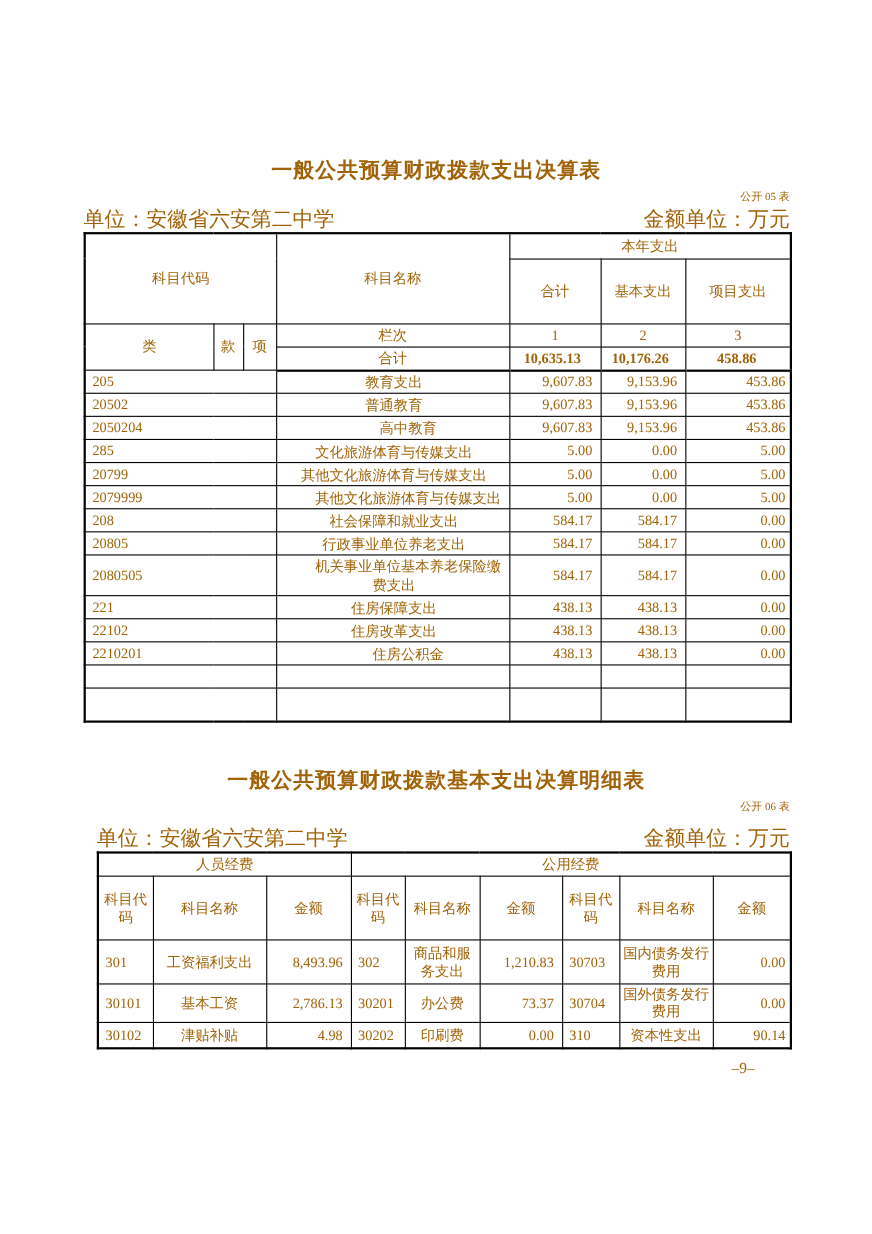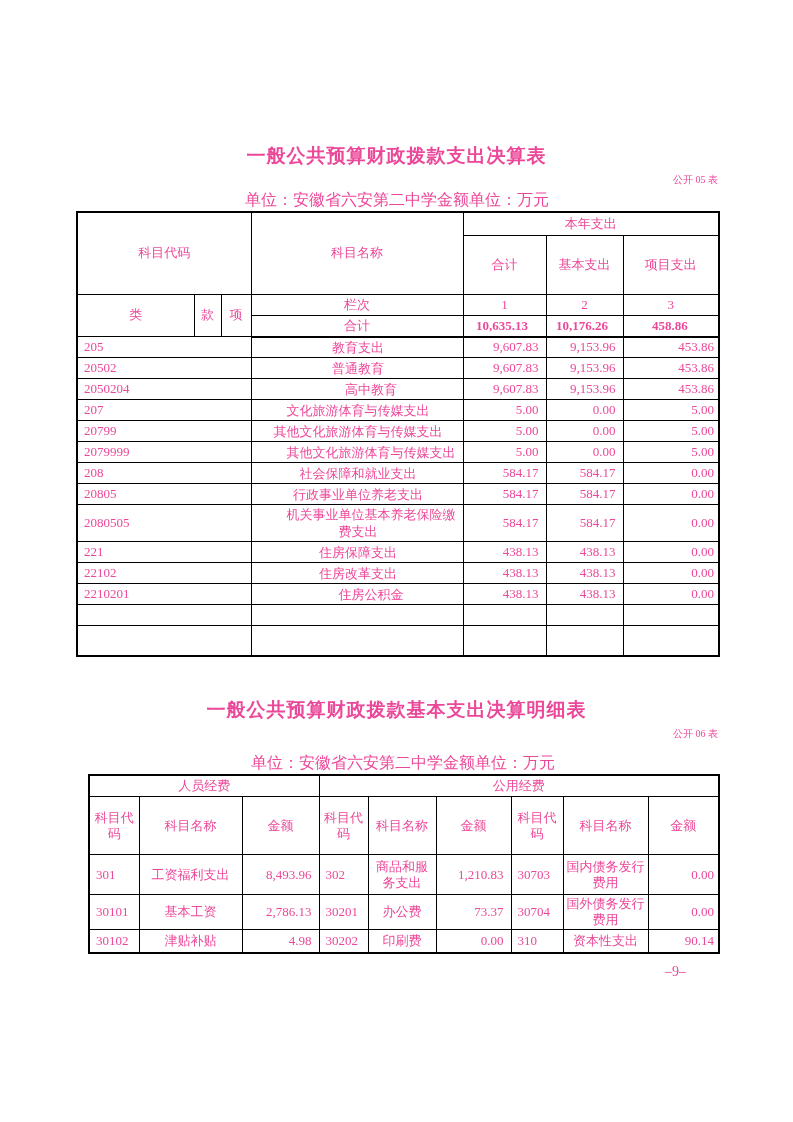--- a/index.html
+++ b/index.html
@@ -1,28 +1,28 @@
 <!DOCTYPE html>
 <html lang="zh"><head>
 <meta charset="utf-8">
 <style>
   html,body{margin:0;padding:0;background:#ffffff;}
   .page{
-    width:793px;height:1122px;background:#ffffff;color:#ec4899;
+    width:793px;height:1122px;background:#ffffff;color:#a16207;
     position:relative;box-sizing:border-box;padding-top:143px;
     font-family:"Liberation Serif","DejaVu Serif",serif;font-size:13px;
   }
   .doc-title{
     text-align:center;font-family:"DejaVu Sans","Liberation Sans",sans-serif;
     font-weight:bold;font-size:19px;line-height:24px;margin:0;letter-spacing:1px;
   }
   .form-label{width:642px;margin:5px 0 0 76px;text-align:right;font-size:10px;line-height:16px;}
   .form-label.t2w{width:630px;margin-left:88px;margin-bottom:12px;}
-  .meta-row{display:flex;justify-content:center;align-items:flex-end;
-    width:642px;margin:3px 0 3px 76px;font-size:16px;line-height:17px;}
+  .meta-row{display:flex;justify-content:space-between;align-items:flex-end;
+    width:642px;margin:3px 0 3px 76px;font-size:19px;line-height:17px;}
   .meta-row.t2w{width:630px;margin-left:88px;}
   table{border-collapse:collapse;table-layout:fixed;background:#fff;}
   .t1{width:642px;margin-left:76px;border:2px solid #000;}
   .t2{width:630px;margin-left:88px;border:2px solid #000000;}
   td,th{border:1px solid #000;font-weight:normal;font-size:13px;
     padding:1px 2px;box-sizing:border-box;overflow:hidden;vertical-align:middle;}
   th{text-align:center;}
   .t1 .hr1 th{height:23px;}
   .t1 .hr2 th{height:59px;}
   .t1 .hr3 td, .t1 .hr3 th{height:21px;text-align:center;}
@@ -113,21 +113,21 @@
       <td class="num last">453.86</td>
     </tr>
     <tr class="drow">
       <td colspan="3" class="code-cell">2050204</td>
       <td class="name-cell indent">高中教育</td>
       <td class="num">9,607.83</td>
       <td class="num">9,153.96</td>
       <td class="num last">453.86</td>
     </tr>
     <tr class="drow">
-      <td colspan="3" class="code-cell">207</td>
+      <td colspan="3" class="code-cell">285</td>
       <td class="name-cell">文化旅游体育与传媒支出</td>
       <td class="num">5.00</td>
       <td class="num">0.00</td>
       <td class="num last">5.00</td>
     </tr>
     <tr class="drow">
       <td colspan="3" class="code-cell">20799</td>
       <td class="name-cell">其他文化旅游体育与传媒支出</td>
       <td class="num">5.00</td>
       <td class="num">0.00</td>

